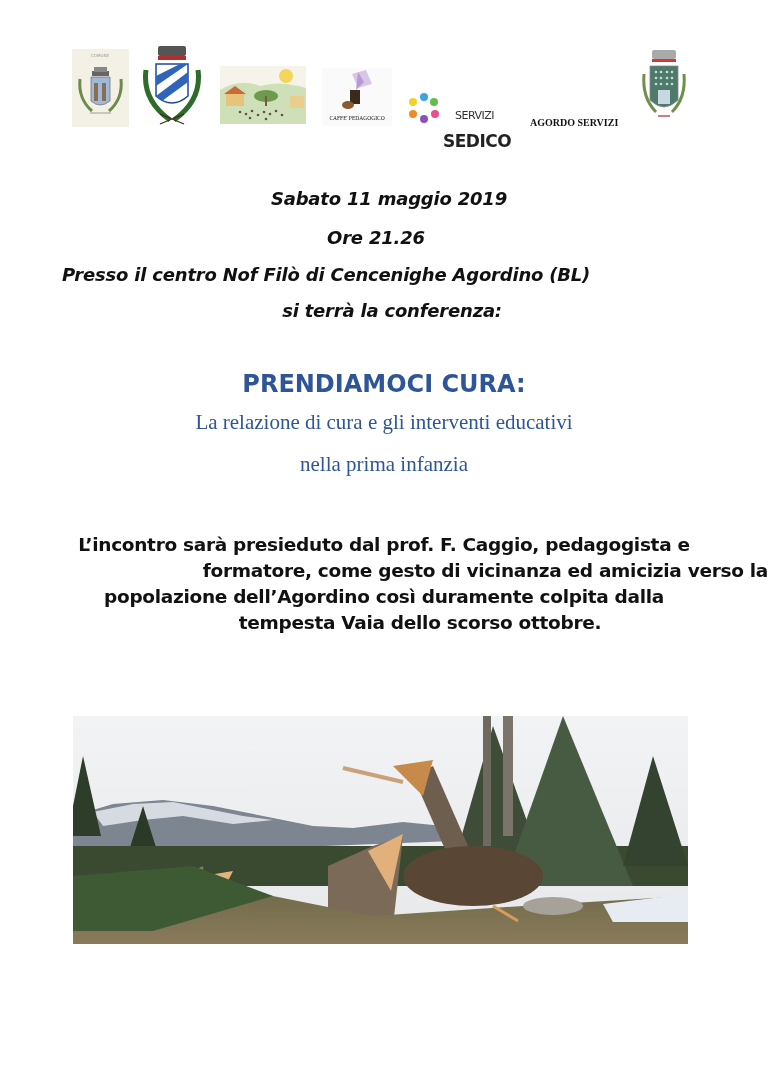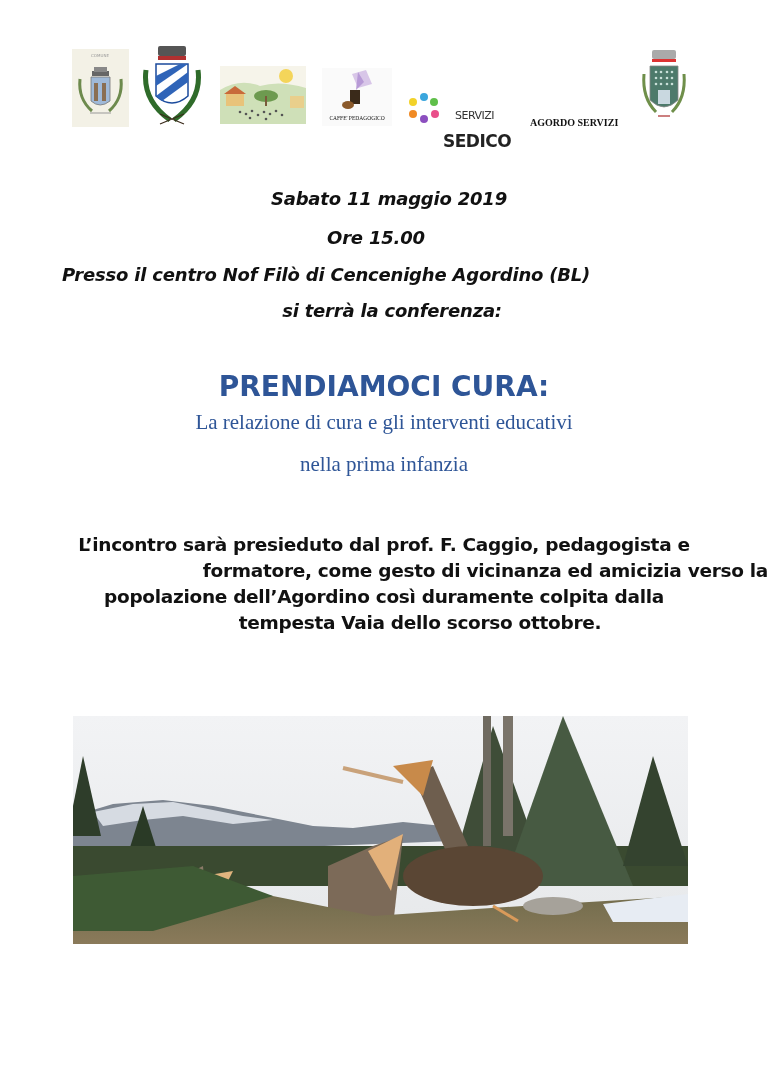--- a/index.html
+++ b/index.html
@@ -1,21 +1,21 @@
 <!DOCTYPE html>
 <html><head>
   <meta charset="utf-8">
   <style>
     html, body { margin: 0; padding: 0; background: #ffffff; }
     body { width: 768px; height: 1086px; position: relative; overflow: hidden; font-family: "DejaVu Sans", sans-serif; color: #111; }
     .abs { position: absolute; }
     .logo { position: absolute; }
     .center-line { position: absolute; left: 0; width: 768px; text-align: center; white-space: nowrap; }
     .info { font-family: "DejaVu Sans", sans-serif; font-weight: bold; font-style: italic; font-size: 18px; color: #111; letter-spacing: -0.2px; }
-    .title-main { font-family: "DejaVu Sans", sans-serif; font-weight: bold; font-size: 28px; color: #2e5597; }
+    .title-main { font-family: "DejaVu Sans", sans-serif; font-weight: bold; font-size: 24px; color: #2e5597; }
     .subtitle { font-family: Liberation Serif, serif; font-size: 21px; color: #2e5597; }
     .body-text { font-family: "DejaVu Sans", sans-serif; font-weight: bold; font-size: 18.5px; color: #111; line-height: 27px; letter-spacing: -0.3px; }
     .small-label { font-family: Liberation Serif, serif; font-weight: bold; font-size: 10px; color: #111; }
   </style>
 </head>
 <body>
 
 <div>
 
   <div class="logo" style="left:72px;top:49px;width:57px;height:78px;background:#f3f1e6;">
@@ -115,21 +115,21 @@
       </g>
       <rect x="20" y="42" width="12" height="14" fill="#c9d8e0"></rect>
       <path d="M6 26 Q4 50 18 64" stroke="#6f8f4a" stroke-width="3" fill="none"></path>
       <path d="M46 26 Q48 50 34 64" stroke="#6f8f4a" stroke-width="3" fill="none"></path>
       <path d="M20 68 L32 68" stroke="#b55" stroke-width="1.5"></path>
     </svg>
   </div>
 </div>
 
 <div class="center-line info" style="top:188px;left:0;width:778px;">Sabato 11 maggio 2019</div>
-<div class="center-line info" style="top:227px;left:0;width:752px;">Ore 15.00</div>
+<div class="center-line info" style="top:227px;left:0;width:752px;">Ore 21.26</div>
 <div class="center-line info" style="top:264px;left:0;width:652px;">Presso il centro Nof Filò di Cencenighe Agordino (BL)</div>
 <div class="center-line info" style="top:300px;left:0;width:784px;">si terrà la conferenza:</div>
 
 <div class="center-line title-main" style="top:370px;">PRENDIAMOCI CURA:</div>
 <div class="center-line subtitle" style="top:410px;">La relazione di cura e gli interventi educativi</div>
 <div class="center-line subtitle" style="top:452px;">nella prima infanzia</div>
 
 <div>
   <div class="center-line body-text" style="top:531px;">L’incontro sarà presieduto dal prof.  F. Caggio, pedagogista e</div>
   <div class="center-line body-text" style="top:557px;text-align:right;">formatore, come gesto di vicinanza ed amicizia verso la</div>

